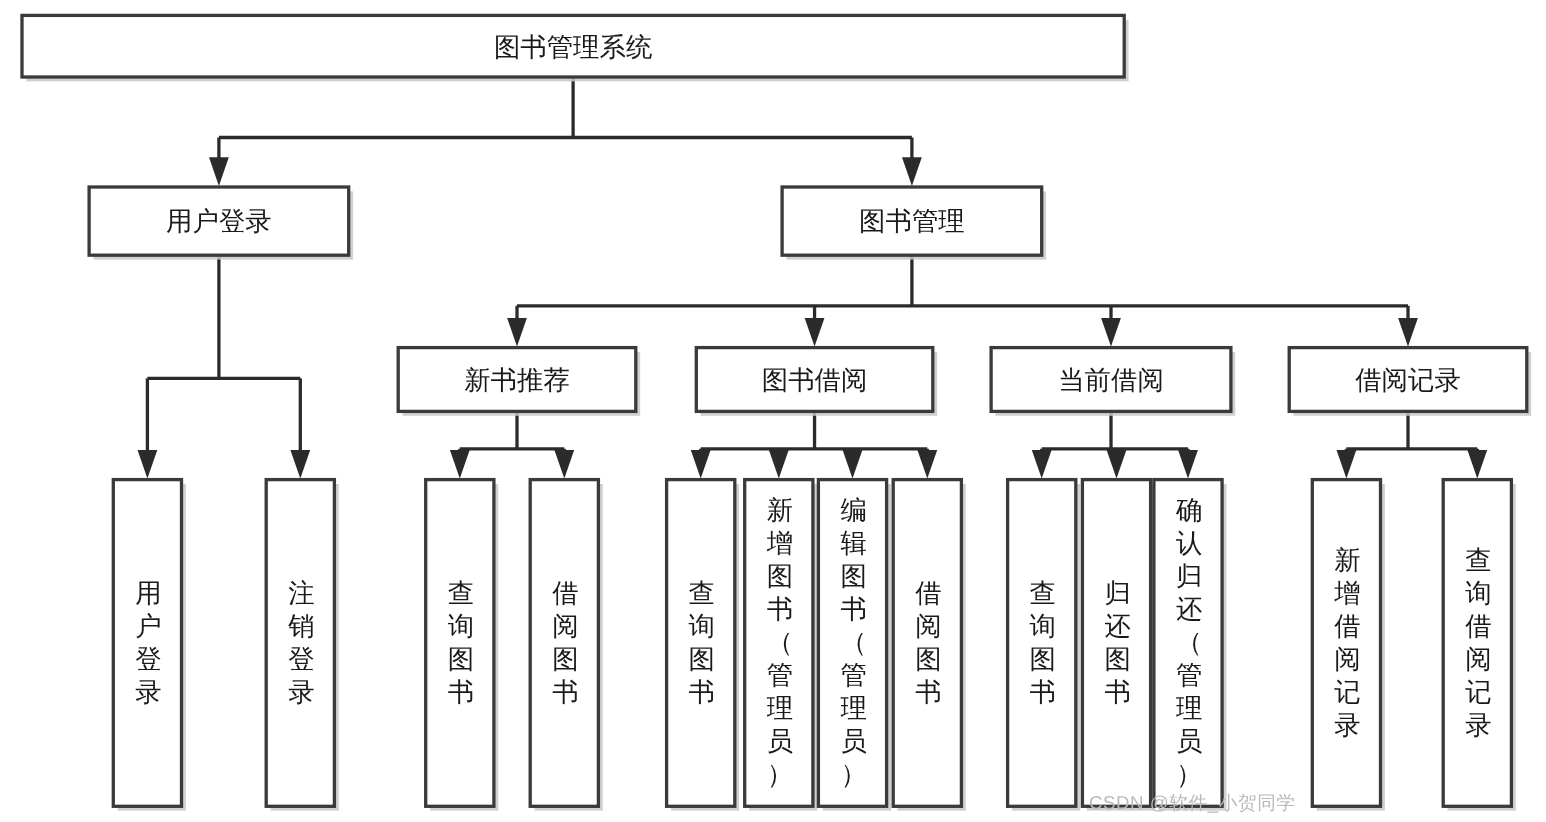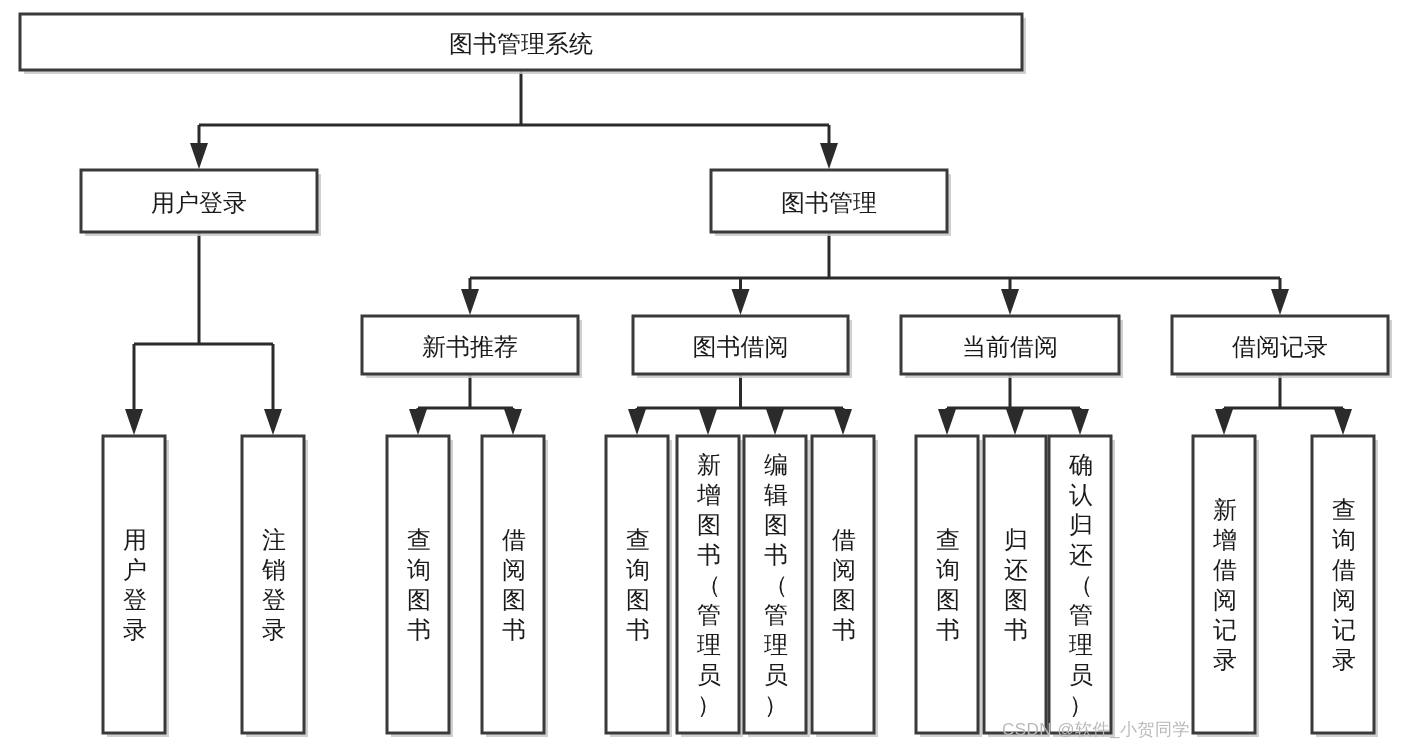--- a/index.html
+++ b/index.html
@@ -41,21 +41,21 @@
     stroke-width: 3;
     fill: none;
     stroke-linecap: butt;
   }
   .edge-arrow {
     fill: #2b2b2b;
     stroke: none;
   }
   .watermark-text {
     position: absolute;
-    right: 8px;
+    right: 20px;
     bottom: 6px;
     font-family: "Liberation Sans", "DejaVu Sans", sans-serif;
     font-size: 17px;
     color: #b9b9b9;
     white-space: nowrap;
     letter-spacing: 0.5px;
   }
 </style>
 </head>
 <body>

